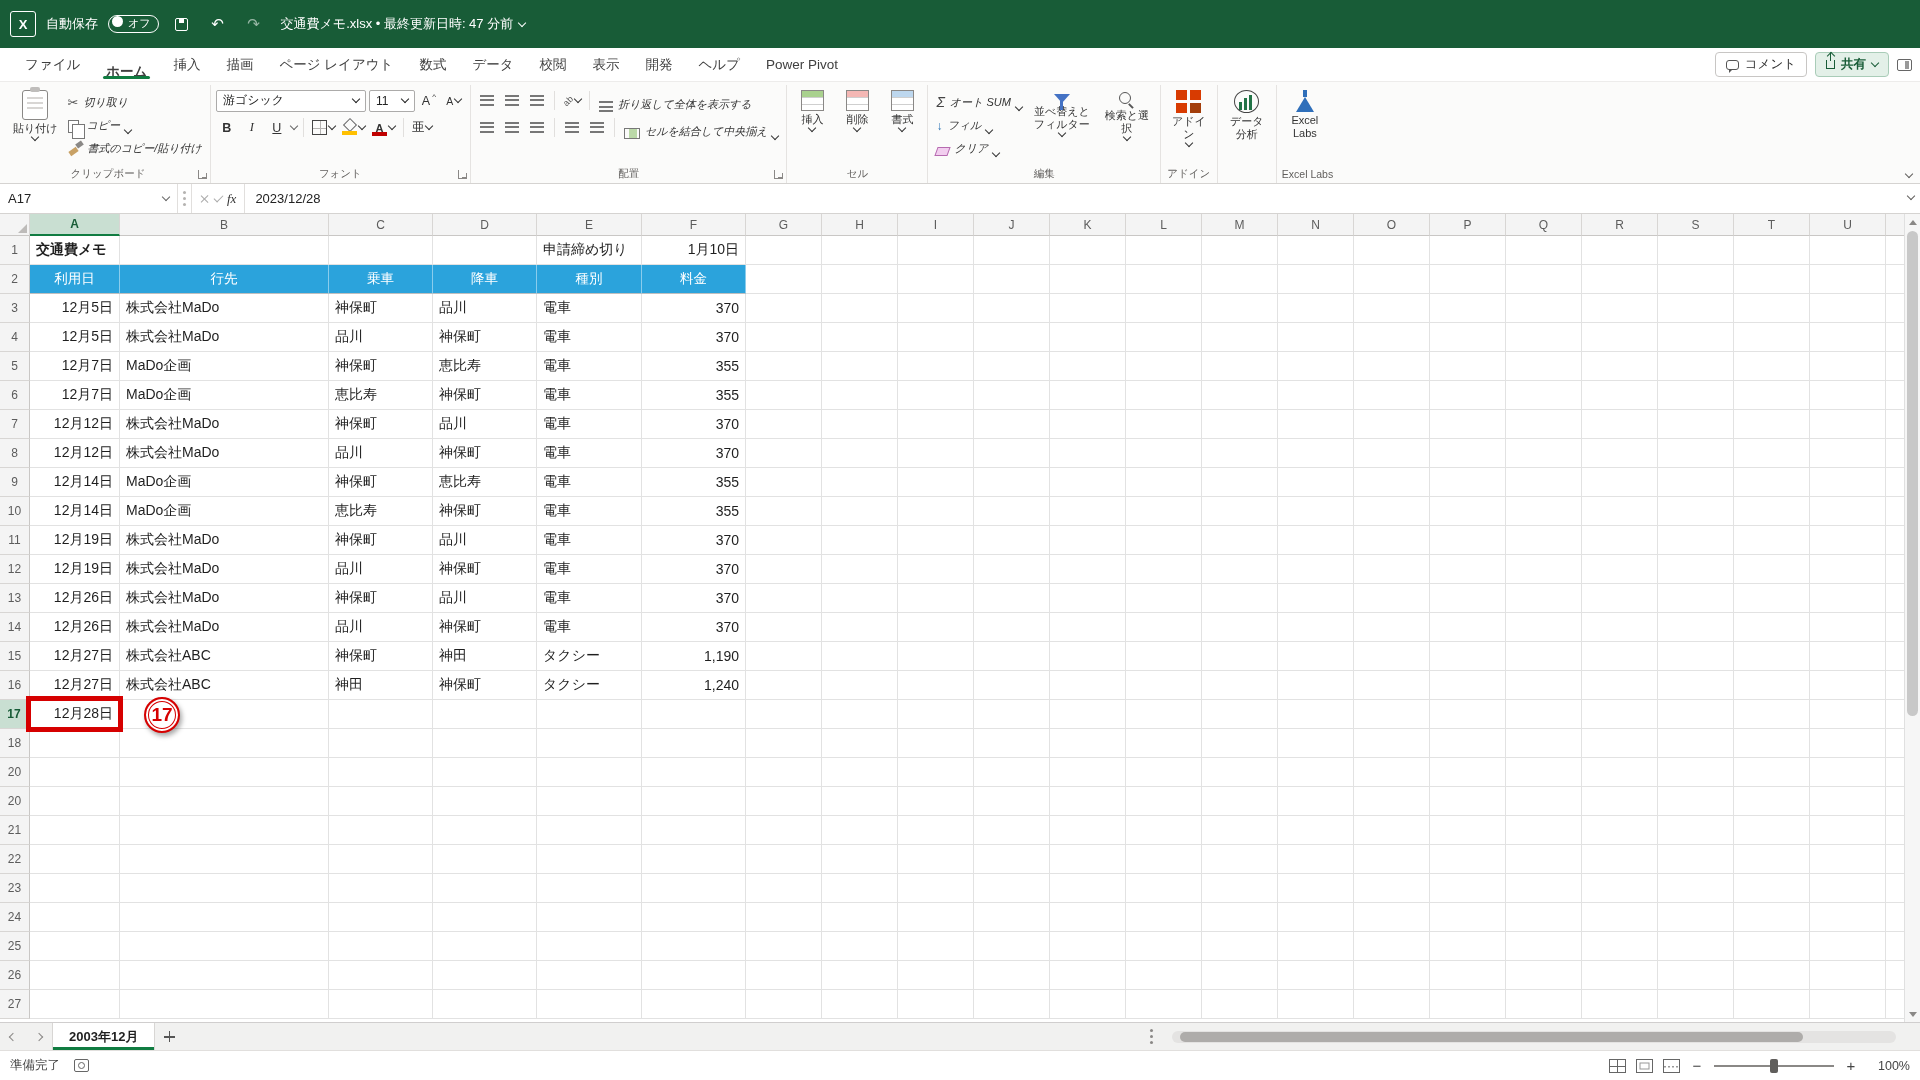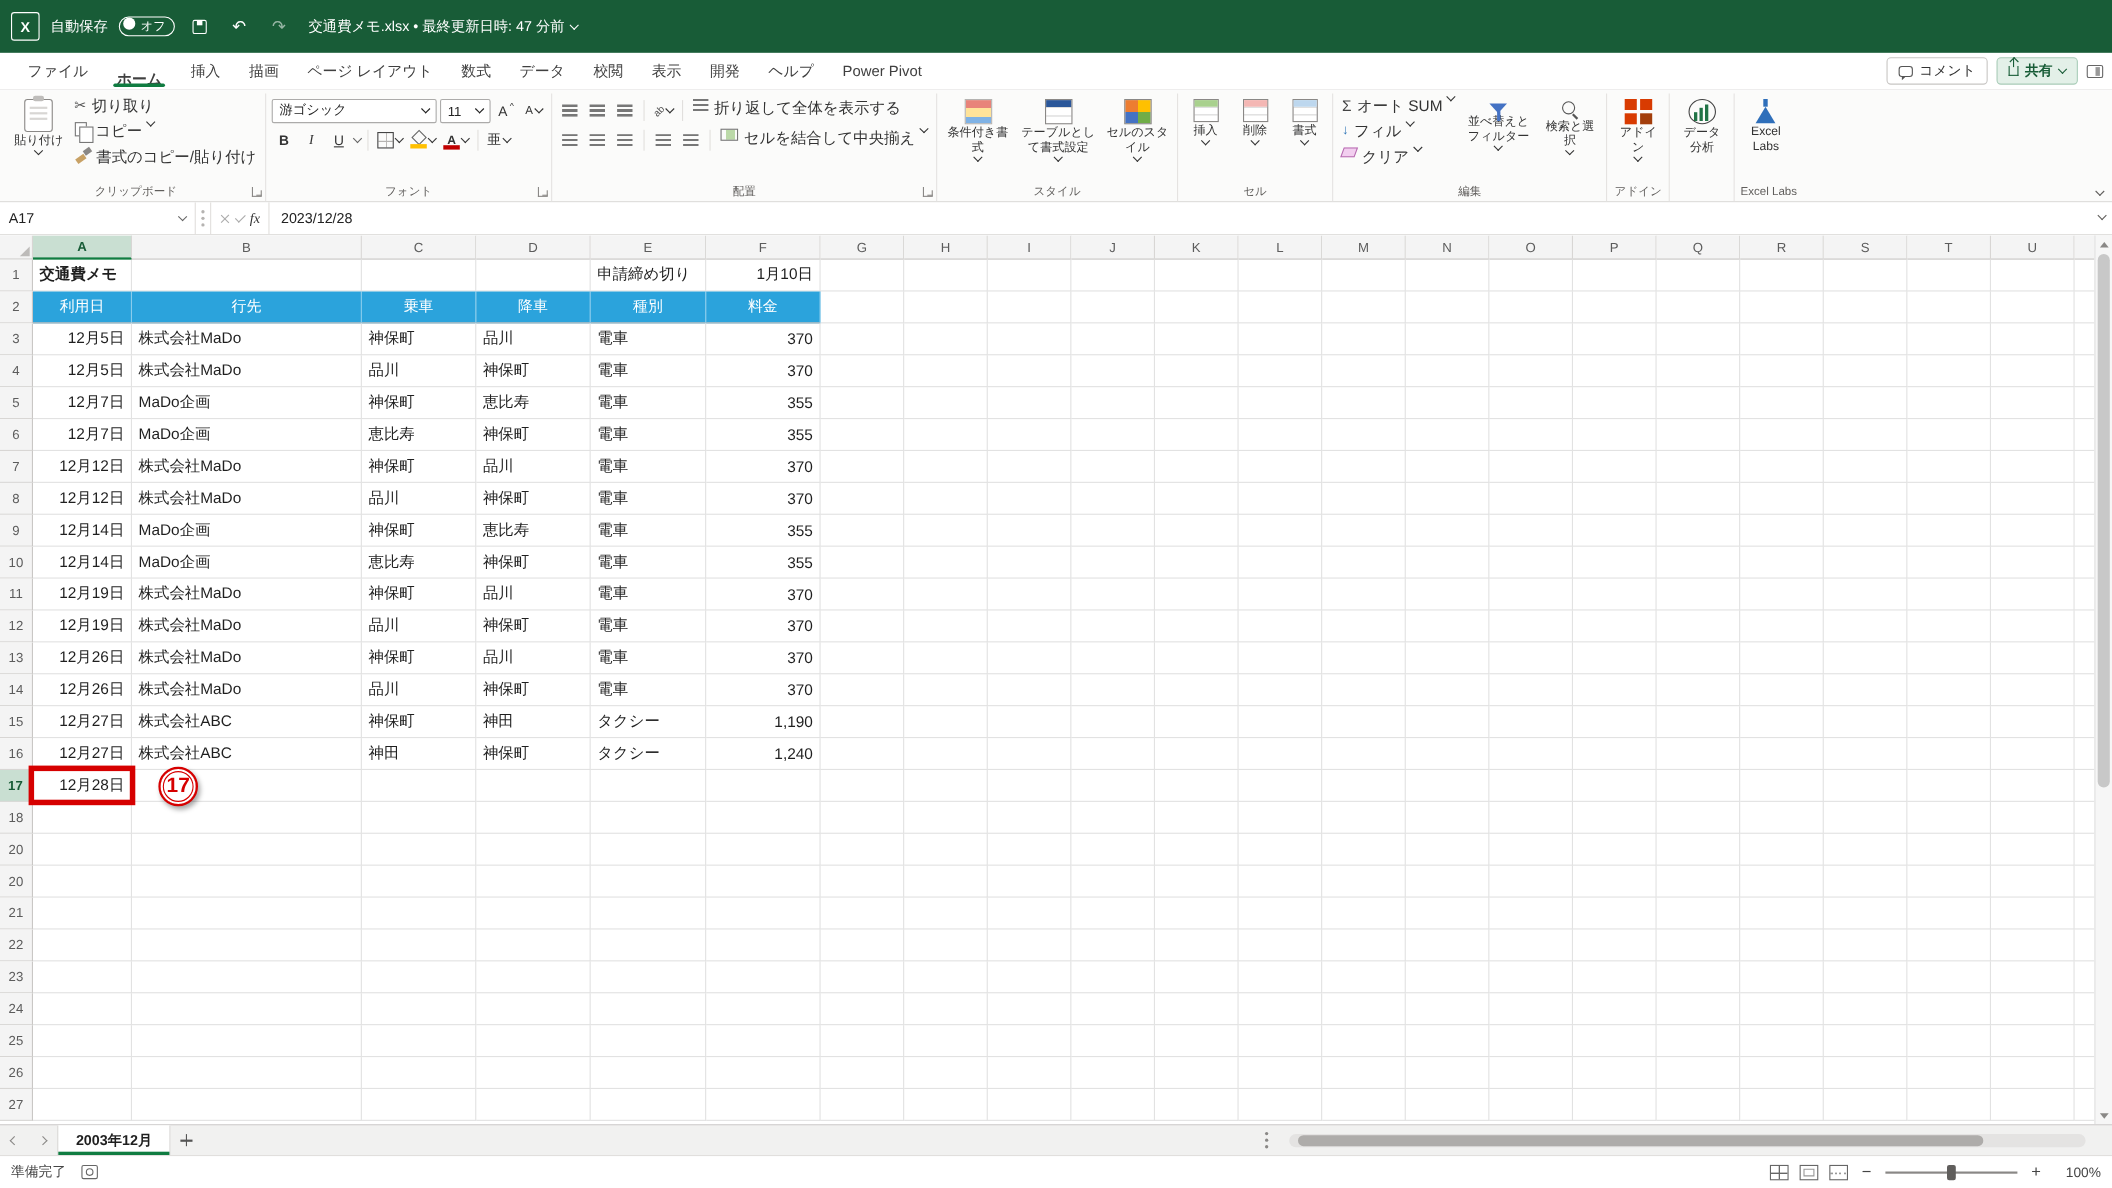--- a/index.html
+++ b/index.html
@@ -55,21 +55,21 @@
   
   .ribbon{height:102px;background:#FBFBFA;border-bottom:1px solid #D5D3D1;display:flex;padding:3px 6px 0 6px;position:relative;font-size:11px;color:#333;}
   .rgroup{display:flex;flex-direction:column;padding:0 5px;position:relative;}
   .rgroup+.rgroup{border-left:1px solid #E5E3E1;}
   .rbody{flex:1;display:flex;align-items:flex-start;gap:5px;padding-top:3px;}
   .rlabel{height:19px;font-size:10.5px;color:#605E5C;display:flex;align-items:center;justify-content:center;white-space:nowrap;}
   .launcher{position:absolute;right:3px;bottom:4px;width:9px;height:9px;border-left:1px solid #8A8886;border-bottom:1px solid #8A8886;}
   .launcher::after{content:"";position:absolute;right:0;bottom:0;width:4px;height:4px;border-right:1.4px solid #8A8886;border-bottom:1.4px solid #8A8886;}
   .rb-big{display:flex;flex-direction:column;align-items:center;gap:2px;text-align:center;line-height:13px;padding:2px 2px;border-radius:3px;}
   .rb-smalls{display:flex;flex-direction:column;gap:1px;}
-  .rb-small{display:flex;align-items:flex-start;gap:5px;height:22px;padding:0 3px;border-radius:3px;white-space:nowrap;font-size:14px;}
+  .rb-small{display:flex;align-items:flex-end;gap:5px;height:22px;padding:0 3px;border-radius:3px;white-space:nowrap;font-size:11px;font-style:italic;}
   .frow{display:flex;align-items:center;gap:3px;height:25px;margin-bottom:2px;}
   .combo{border:1px solid #ACABAA;background:#fff;height:22px;display:flex;align-items:center;justify-content:space-between;gap:6px;padding:0 6px;font-size:12px;border-radius:2px;color:#222;}
   .sbtn{min-width:22px;height:22px;display:flex;align-items:center;justify-content:center;gap:2px;border-radius:3px;font-size:12.5px;color:#333;padding:0 2px;}
   .vr{width:1px;height:19px;background:#E1DFDD;margin:0 3px;flex:none;}
 
   
   .ic{display:inline-flex;align-items:center;justify-content:center;flex:none;}
   .ic-clipboard{width:26px;height:30px;border:1.6px solid #8A8886;border-radius:3px;background:#fff;position:relative;}
   .ic-clipboard::before{content:"";position:absolute;top:-4px;left:50%;transform:translateX(-50%);width:10px;height:5px;background:#BFBDBB;border-radius:2px;}
   .ic-clipboard::after{content:"";position:absolute;top:6px;left:4px;right:4px;height:2px;background:#D8D6D4;box-shadow:0 5px 0 #D8D6D4,0 10px 0 #D8D6D4;}
@@ -398,42 +398,20 @@
           </div>
       </div>
     </div>
     <div class="rlabel">
         <span>配置</span>
       </div>
     <span class="launcher"></span>
   </div>
 
 
-  <div class="rgroup">
-    <div class="rbody">
-      <div class="rb-big" style="width:64px;">
-        <span class="ic ic-condfmt"></span>
-        <span>条件付き書式</span>
-          <span class="chev"></span>
-      </div>
-      <div class="rb-big" style="width:72px;">
-        <span class="ic ic-fmttable"></span>
-        <span>テーブルとして書式設定</span>
-          <span class="chev"></span>
-      </div>
-      <div class="rb-big" style="width:62px;">
-        <span class="ic ic-cellstyles"></span>
-        <span>セルのスタイル</span>
-          <span class="chev"></span>
-      </div>
-    </div>
-    <div class="rlabel">
-        <span>スタイル</span>
-      </div>
-  </div>
 
   <div class="rgroup">
     <div class="rbody">
       <div class="rb-big" style="width:40px;">
         <span class="ic ic-cells g"></span>
         <span>挿入</span>
           <span class="chev"></span>
       </div>
       <div class="rb-big" style="width:40px;">
         <span class="ic ic-cells r"></span>

